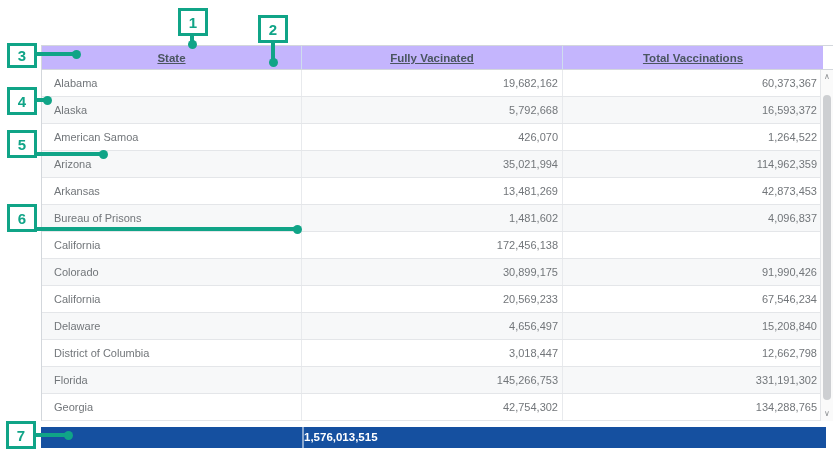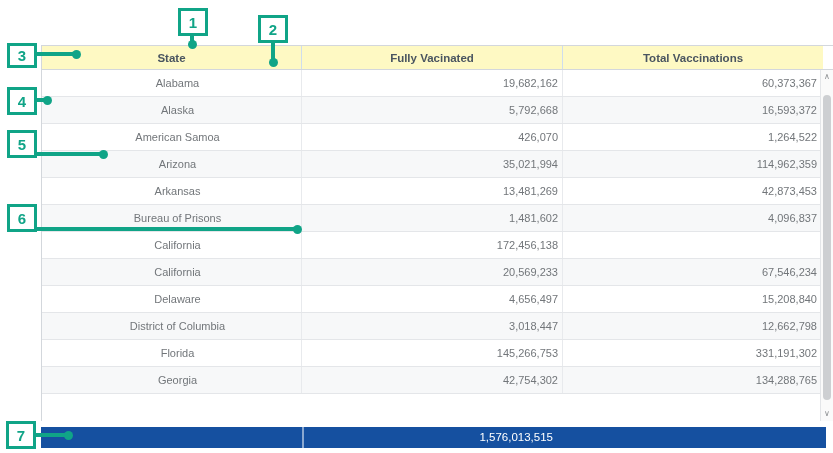--- a/index.html
+++ b/index.html
@@ -12,43 +12,44 @@
 
   
   .table-wrap{
     position:absolute;left:41px;top:45px;width:792px;
   }
   .thead{
     display:flex;height:25px;line-height:25px;
     border:1px solid #d3d7dc;border-right:none;box-sizing:border-box;
   }
   .th{
-    background:#fef9c3;color:#4a5560;font-size:11.5px;font-weight:bold;
+    background:#c4b5fd;color:#4a5560;font-size:11.5px;font-weight:bold;
     text-align:center;box-sizing:border-box;height:100%;
     border-right:1px solid #cfdded;
+    text-decoration:underline;
   }
   .th.w1{width:260px;} .th.w2{width:261px;} .th.w3{width:260px;border-right:none;}
   .th-corner{flex:1;background:#ffffff;}
 
   .tbody{
     position:relative;height:351px;width:792px;
     border-left:1px solid #d3d7dc;box-sizing:border-box;
     overflow:hidden;
   }
   .trow{
     display:flex;height:27px;line-height:26px;box-sizing:border-box;
     background:#ffffff;border-bottom:1px solid #e4e6e9;
   }
   .trow:nth-child(even){background:#f7f8f9;}
   .cell{
     box-sizing:border-box;font-size:11px;color:#72767a;
     white-space:nowrap;overflow:hidden;
     border-right:1px solid #e8eaed;
   }
-  .c-state{width:260px;padding-left:12px;text-align:center;}
+  .c-state{width:260px;padding-left:12px;text-align:left;}
   .c-num{width:261px;padding-right:4px;text-align:right;}
   .c-last{width:258px;border-right:none;}
 
   
   .vscroll{
     position:absolute;top:0;right:0;width:13px;height:351px;
     background:#fafafa;border-left:1px solid #e3e5e8;box-sizing:border-box;
   }
   .scroll-btn{
     position:absolute;left:0;width:12px;height:14px;
@@ -61,22 +62,22 @@
     position:absolute;left:2px;top:25px;width:8px;height:305px;
     background:#cdcfd2;border-radius:4px;cursor:pointer;
   }
 
   
   .total-row{
     position:absolute;left:41px;top:427px;width:785px;height:21px;
     background:#1550a0;display:flex;line-height:21px;
   }
   .tcell{
-    box-sizing:border-box;font-size:11.5px;font-weight:normal;color:#ffffff;
-    text-align:right;white-space:nowrap;
+    box-sizing:border-box;font-size:11.5px;font-weight:bold;color:#ffffff;
+    text-align:left;white-space:nowrap;
   }
   .t1{width:261px;}
   .t2{width:261px;padding-right:10px;border-left:2px solid rgba(255,255,255,0.5);}
   .t3{flex:1;padding-right:3px;border-left:2px solid rgba(255,255,255,0.5);margin-top:44px;}
 
   
   .anno-box{
     position:absolute;width:30px;height:28px;box-sizing:border-box;
     background:#ffffff;border:3px solid #10a487;
     display:flex;align-items:center;justify-content:center;
@@ -161,20 +162,25 @@
     <div class="cell c-state">Bureau of Prisons</div>
     <div class="cell c-num">1,481,602</div>
     <div class="cell c-num c-last">4,096,837</div>
   </div>
 
   <div class="trow">
     <div class="cell c-state">California</div>
     <div class="cell c-num">172,456,138</div>
   </div>
 
+  <div class="trow">
+    <div class="cell c-state">Colorado</div>
+    <div class="cell c-num">30,899,175</div>
+    <div class="cell c-num c-last">91,990,426</div>
+  </div>
 
   <div class="trow">
     <div class="cell c-state">California</div>
     <div class="cell c-num">20,569,233</div>
     <div class="cell c-num c-last">67,546,234</div>
   </div>
 
   <div class="trow">
     <div class="cell c-state">Delaware</div>
     <div class="cell c-num">4,656,497</div>

